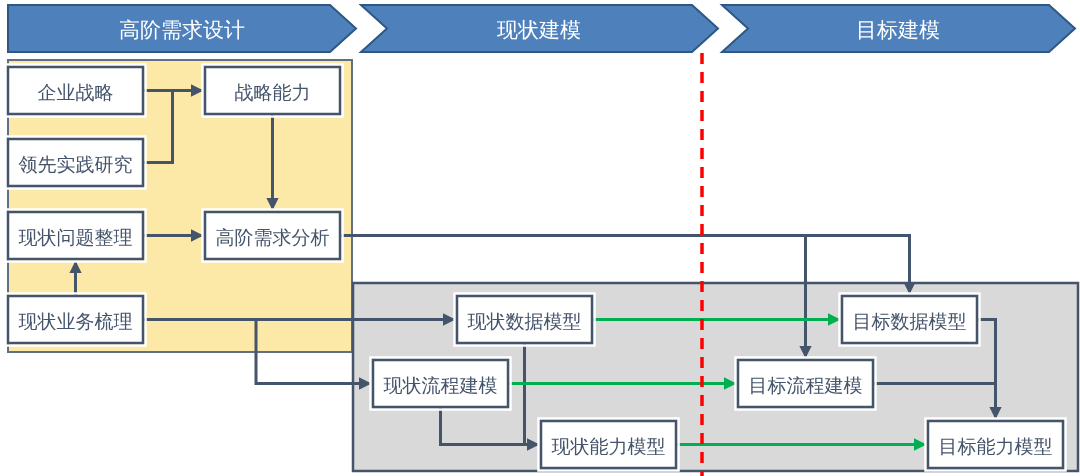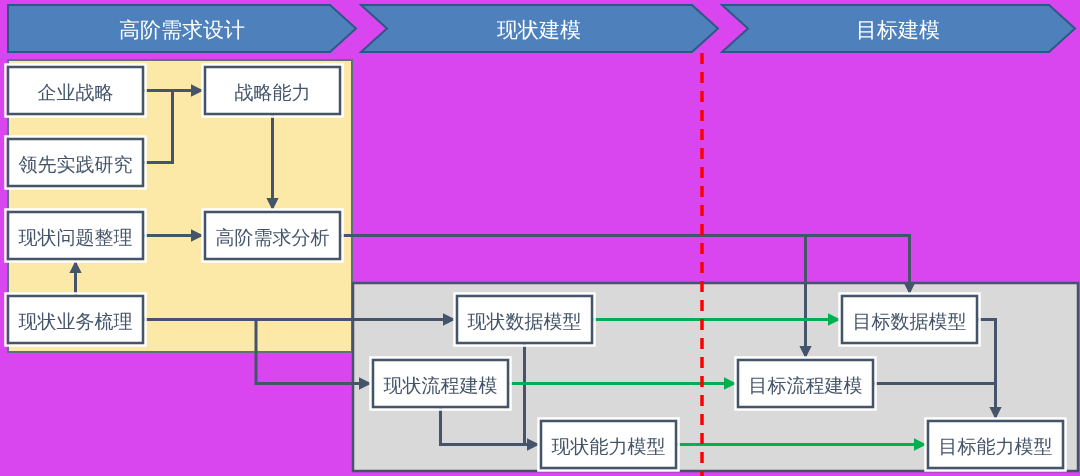--- a/index.html
+++ b/index.html
@@ -1,20 +1,20 @@
 <!DOCTYPE html>
 <html><head>
 <meta charset="utf-8">
 <style>
   html, body { margin: 0; padding: 0; background: #000; }
   .stage {
     position: relative;
     width: 1080px;
     height: 476px;
-    background: #d946ef;
+    background: #ffffff;
     font-family: "DejaVu Sans", sans-serif;
     overflow: hidden;
   }
   svg { display: block; }
 
   .banner        { fill: #4E80BC; stroke: #2E5884; stroke-width: 2; }
   .banner-label  { fill: #FFFFFF; font-size: 21px; font-weight: 500;
                    text-anchor: middle; dominant-baseline: central;
                    font-family: "DejaVu Sans", sans-serif; }
 

